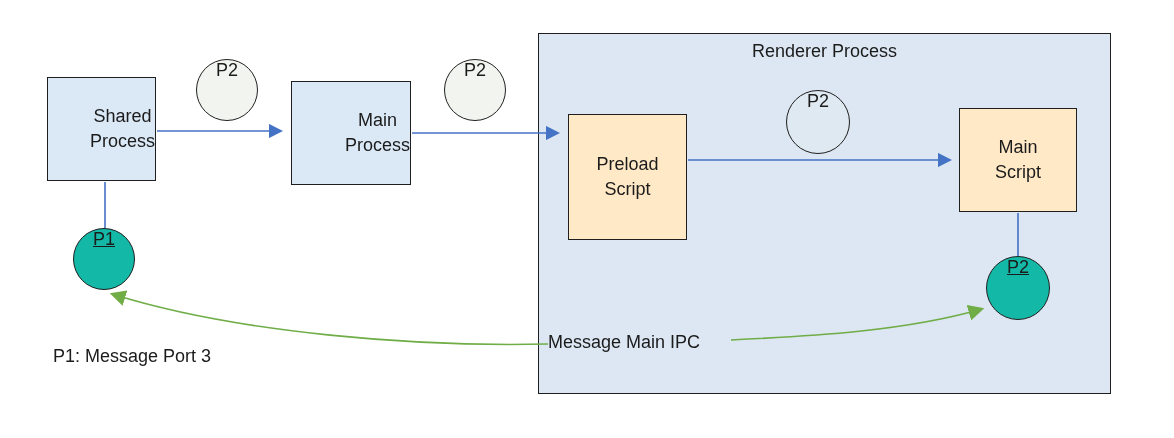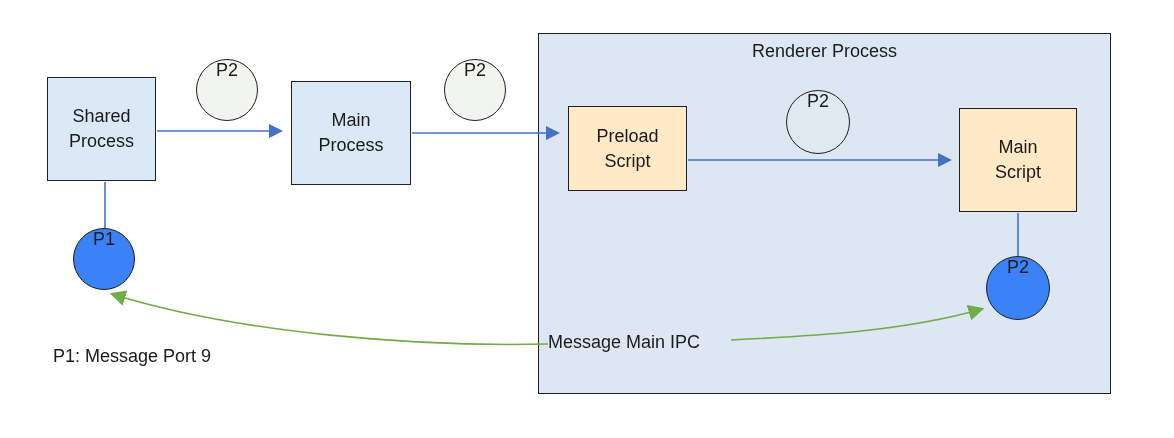--- a/index.html
+++ b/index.html
@@ -15,29 +15,29 @@
     position:absolute;left:538px;top:41px;width:573px;
     text-align:center;font-size:18px;
   }
   .wires{position:absolute;left:0;top:0;width:1174px;height:438px;}
   .node{
     position:absolute;box-sizing:border-box;border:1.5px solid #1f1f1f;
     display:flex;align-items:center;justify-content:center;text-align:center;
     font-size:18px;line-height:25px;
   }
   .node-label{white-space:pre-line;}
-  .blue-node{background:#dbe8f6;}
+  .blue-node{background:#dbe8f6;justify-content:flex-end;}
   .orange-node{background:#ffe9c6;}
   .port{
     position:absolute;box-sizing:border-box;border:1.5px solid #1f1f1f;border-radius:50%;
     display:flex;justify-content:center;font-size:18px;
   }
   .port-white{background:#f2f5ef;}
   .port-blue{background:#dfe9f1;}
-  .port-green{background:#3b82f6;}
+  .port-green{background:#14b8a6;text-decoration:underline;}
   .ipc-label{position:absolute;left:548px;top:332px;font-size:18px;}
   .legend{position:absolute;left:53px;top:341px;font-size:18px;line-height:30px;}
 </style>
 </head>
 <body>
 
 <div class="stage">
 
   <div class="container"></div>
   <div class="container-title">Renderer Process</div>
@@ -65,21 +65,21 @@
   <div class="node blue-node" style="left:47px;top:77px;width:109px;height:104px;">
     <span class="node-label">Shared
 Process</span>
   </div>
 
   <div class="node blue-node" style="left:291px;top:81px;width:120px;height:104px;">
     <span class="node-label">Main
 Process</span>
   </div>
 
-  <div class="node orange-node" style="left:568px;top:106px;width:119px;height:85px;">
+  <div class="node orange-node" style="left:568px;top:114px;width:119px;height:126px;">
     <span class="node-label">Preload
 Script</span>
   </div>
 
   <div class="node orange-node" style="left:959px;top:108px;width:118px;height:104px;">
     <span class="node-label">Main
 Script</span>
   </div>
 
   <div class="port port-white" style="left:196px;top:59px;width:62px;height:62px;">
@@ -98,16 +98,16 @@
     <span>P1</span>
   </div>
 
   <div class="port port-green" style="left:986px;top:256px;width:64px;height:64px;">
     <span>P2</span>
   </div>
 
   <div class="ipc-label">Message Main IPC</div>
 
   <div class="legend">
-    <div>P1: Message Port 9</div>
+    <div>P1: Message Port 3</div>
   </div>
 
 </div>
 
 </body></html>

